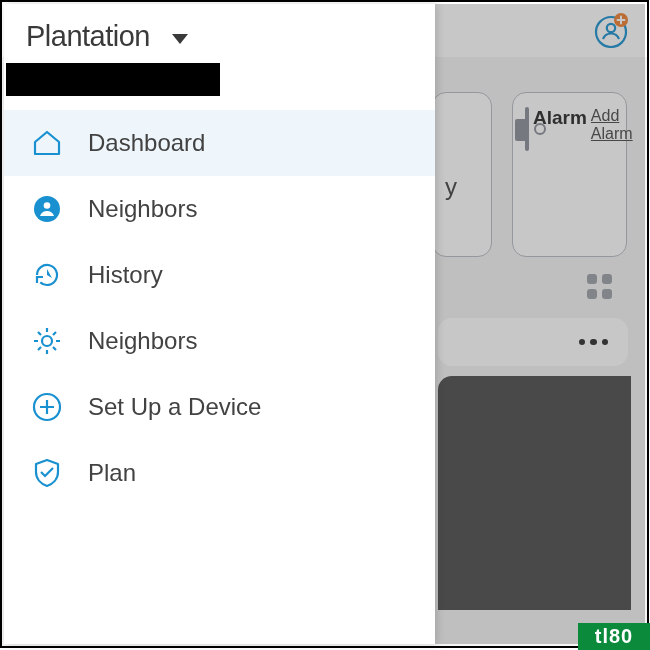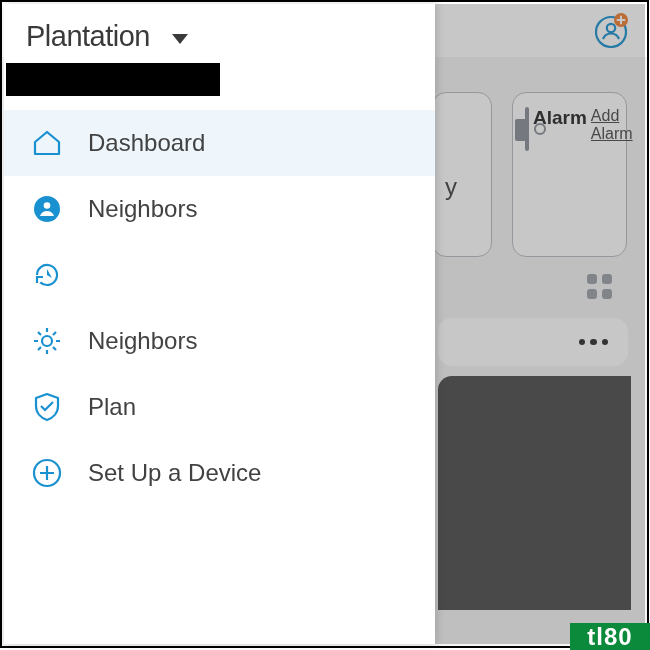--- a/index.html
+++ b/index.html
@@ -42,21 +42,21 @@
 
   .menu { display:flex; flex-direction:column; }
   .menu-item { display:flex; align-items:center; gap: 24px; height: 66px; padding: 0 20px 0 26px; cursor:pointer; position:relative; }
   .menu-item.active { background: #eef6fb; }
   .menu-label { font-size: 24px; color: #424242; }
   .icon { width: 34px; height: 34px; display:flex; align-items:center; justify-content:center; flex-shrink:0; }
 
   .highlight-box { position:absolute; left: 10px; top: 2px; width: 195px; height: 59px; border: 3px solid #d11a1a; pointer-events:none; }
 
   
-  .watermark { position:absolute; bottom: 0; right: 0; width: 80px; height: 27px; background: #0b8a3b; color:#fff; font-weight: 800; font-family: Arial, sans-serif; font-size: 24px; display:flex; align-items:center; justify-content:center; letter-spacing:1px; }
+  .watermark { position:absolute; bottom: 0; right: 0; width: 72px; height: 27px; background: #0b8a3b; color:#fff; font-weight: 800; font-family: Arial, sans-serif; font-size: 20px; display:flex; align-items:center; justify-content:center; letter-spacing:1px; }
 </style>
 </head>
 <body>
 
 <div class="frame">
 
   <div class="backlayer">
     <div class="back-header">
       <div class="setup-badge">
         <svg viewBox="0 0 36 36">
@@ -134,52 +134,53 @@
 
 
       <div class="menu-item">
         <span class="icon">
           <svg viewBox="0 0 34 34">
               <path d="M7 17a10 10 0 1 1 3.3 7.4" fill="none" stroke="#1991d0" stroke-width="2.2"></path>
               <path d="M7 25v-6h6" fill="none" stroke="#1991d0" stroke-width="2.2"></path>
               <path d="M17 11v6l5 3" fill="#1991d0"></path>
             </svg>
         </span>
+        <span class="menu-label">History</span>
       </div>
 
       <div class="menu-item">
         <span class="icon">
           <svg viewBox="0 0 34 34">
               <circle cx="17" cy="17" r="5" fill="none" stroke="#1991d0" stroke-width="2.2"></circle>
               <g stroke="#1991d0" stroke-width="2.2">
                 <path d="M17 4v4M17 26v4M4 17h4M26 17h4M8 8l3 3M23 23l3 3M26 8l-3 3M11 23l-3 3"></path>
               </g>
             </svg>
         </span>
         <span class="menu-label">Neighbors</span>
       </div>
 
       <div class="menu-item">
         <span class="icon">
           <svg viewBox="0 0 34 34">
+              <circle cx="17" cy="17" r="13" fill="none" stroke="#1991d0" stroke-width="2.2"></circle>
+              <path d="M17 10v14M10 17h14" stroke="#1991d0" stroke-width="2.2"></path>
+            </svg>
+        </span>
+        <span class="menu-label">Set Up a Device</span>
+      </div>
+
+      <div class="menu-item">
+        <span class="icon">
+          <svg viewBox="0 0 34 34">
               <path d="M17 4l11 4v8c0 7-5 12-11 14C11 28 6 23 6 16V8l11-4z" fill="none" stroke="#1991d0" stroke-width="2.2" stroke-linejoin="round"></path>
               <path d="M11 16l4 4 8-8" fill="none" stroke="#1991d0" stroke-width="2.2"></path>
             </svg>
         </span>
         <span class="menu-label">Plan</span>
-      </div>
-
-      <div class="menu-item">
-        <span class="icon">
-          <svg viewBox="0 0 34 34">
-              <circle cx="17" cy="17" r="13" fill="none" stroke="#1991d0" stroke-width="2.2"></circle>
-              <path d="M17 10v14M10 17h14" stroke="#1991d0" stroke-width="2.2"></path>
-            </svg>
-        </span>
-        <span class="menu-label">Set Up a Device</span>
       </div>
 
     </div>
   </div>
 
 </div>
 
 <div class="watermark">tl80</div>
 
 </body></html>

